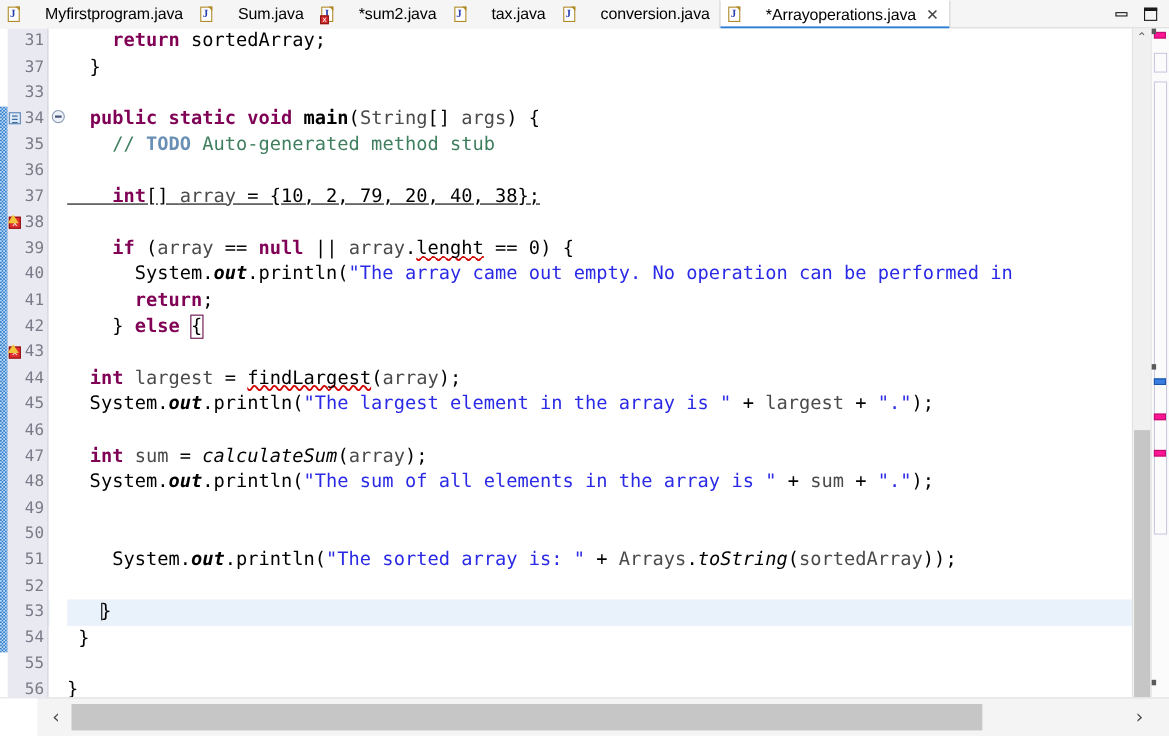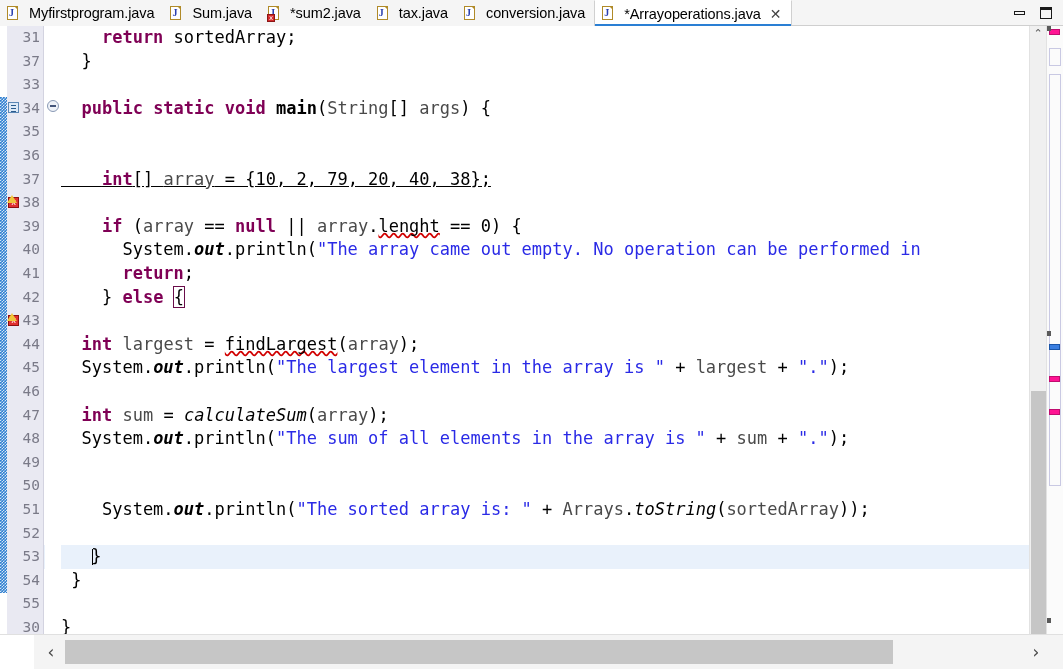--- a/index.html
+++ b/index.html
@@ -43,21 +43,21 @@
     border-right: 1px solid #d0d0d0;
     border-top: 1px solid #ffffff;
   }
   .tab.active::after {
     content: "";
     position: absolute;
     left: 0; right: 0; bottom: 0;
     height: 2px;
     background: #2a7fd4;
   }
-  .tab-label { margin-left: 9px; letter-spacing: -0.1px; }
+  .tab-label { margin-left: 21px; letter-spacing: -0.1px; }
   .tab-close {
     margin-left: 9px;
     font-size: 14px;
     color: #444;
     line-height: 1;
     font-family: "DejaVu Sans", sans-serif;
   }
 
   
   .jicon {
@@ -428,33 +428,34 @@
         <div class="lnum" style="top: 354px;">46</div>
         <div class="lnum" style="top: 377.6px;">47</div>
         <div class="lnum" style="top: 401.2px;">48</div>
         <div class="lnum" style="top: 424.8px;">49</div>
         <div class="lnum" style="top: 448.4px;">50</div>
         <div class="lnum" style="top: 472px;">51</div>
         <div class="lnum" style="top: 495.6px;">52</div>
         <div class="lnum" style="top: 519.2px;">53</div>
         <div class="lnum" style="top: 542.8px;">54</div>
         <div class="lnum" style="top: 566.4px;">55</div>
-        <div class="lnum" style="top: 590px;">30</div>
+        <div class="lnum" style="top: 590px;">56</div>
       </div>
 
     <div id="foldcol">
       <div class="fold" style="top:74px;"></div>
     </div>
 
     <div id="codewrap">
 
       <div class="row" style="top:0px;"><span class="kw">    return</span> sortedArray;</div>
       <div class="row" style="top:23.6px;">  }</div>
       <div class="row" style="top:47.2px;"></div>
       <div class="row" style="top:70.8px;">  <span class="kw">public static void</span> <b>main</b>(<span class="id">String</span>[] <span class="id">args</span>) {</div>
+      <div class="row" style="top:94.4px;">    <span class="cm">// </span><span class="todo">TODO</span><span class="cm"> Auto-generated method stub</span></div>
       <div class="row" style="top:118px;"></div>
       <div class="row" style="top:141.6px;text-decoration:underline;">    <span class="kw">int</span>[] <span class="id">array</span> = {10, 2, 79, 20, 40, 38};</div>
       <div class="row" style="top:165.2px;"></div>
       <div class="row" style="top:188.8px;">    <span class="kw">if</span> (<span class="id">array</span> == <span class="kw">null</span> || <span class="id">array</span>.<span class="sq">lenght</span> == <span class="num">0</span>) {</div>
       <div class="row" style="top:212.4px;">      System.<span class="fld">out</span>.println(<span class="str">"The array came out empty. No operation can be performed in</span></div>
       <div class="row" style="top:236px;">      <span class="kw">return</span>;</div>
       <div class="row" style="top:259.6px;">    } <span class="kw">else</span> <span class="brk">{</span></div>
       <div class="row" style="top:283.2px;"></div>
       <div class="row" style="top:306.8px;">  <span class="kw">int</span> <span class="id">largest</span> = <span class="sq">findLargest</span>(<span class="id">array</span>);</div>
       <div class="row" style="top:330.4px;">  System.<span class="fld">out</span>.println(<span class="str">"The largest element in the array is "</span> + <span class="id">largest</span> + <span class="str">"."</span>);</div>

